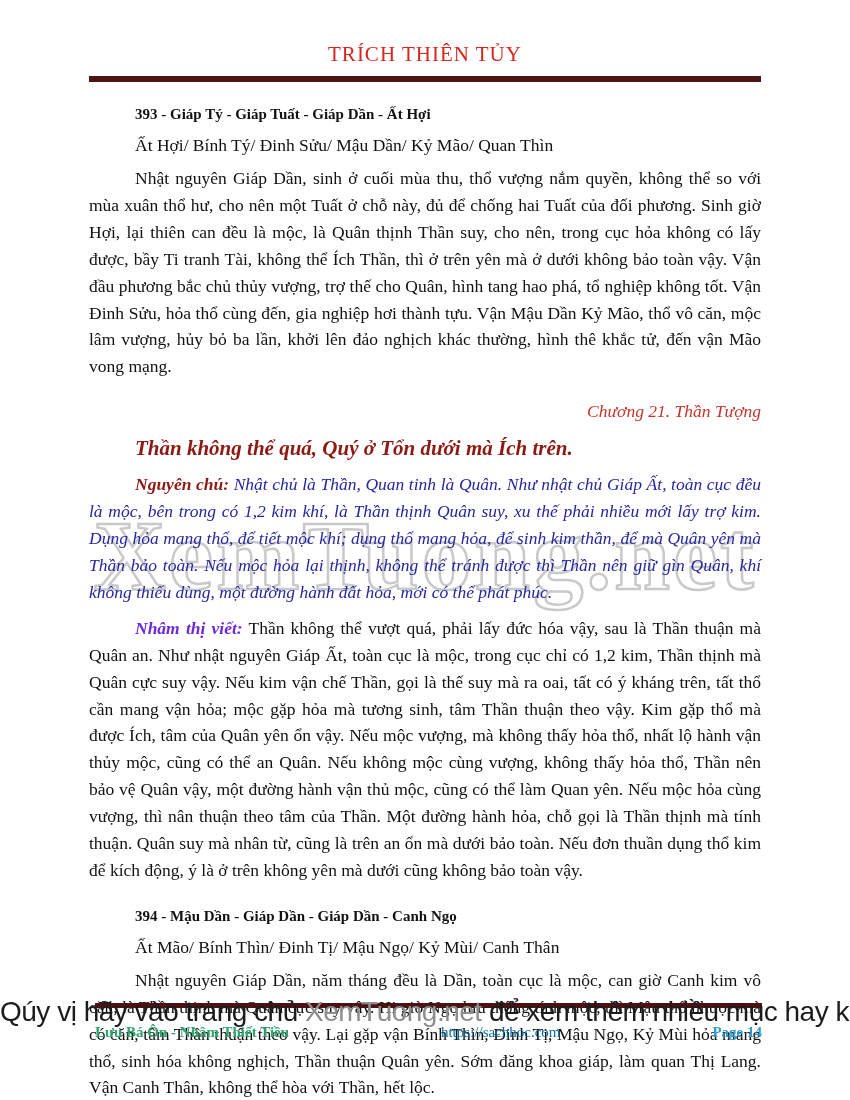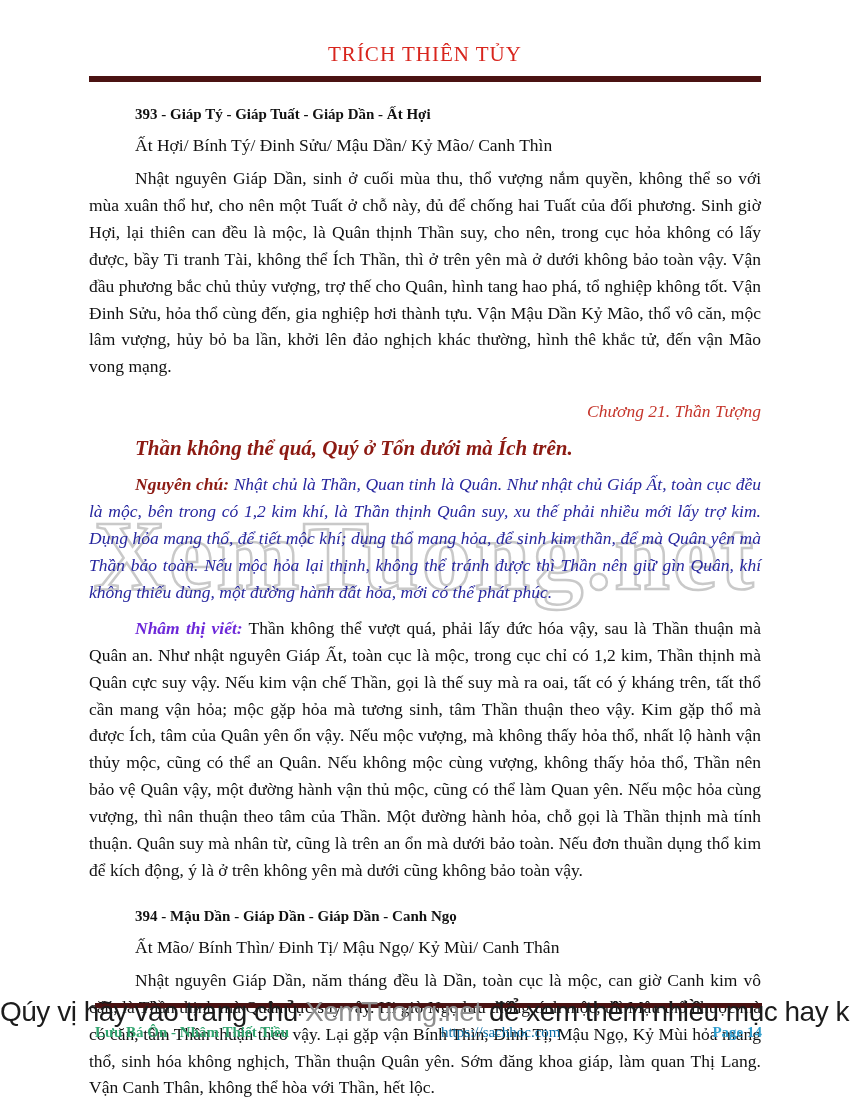--- a/index.html
+++ b/index.html
@@ -140,21 +140,21 @@
 <div class="page">
 
   <div class="watermark">XemTuong.net</div>
 
   <div class="content">
 
     <div class="doc-title">TRÍCH THIÊN TỦY</div>
     <div class="double-rule"></div>
 
     <div class="num-heading">393 - Giáp Tý - Giáp Tuất - Giáp Dần - Ất Hợi</div>
-    <div class="pillars">Ất Hợi/ Bính Tý/ Đinh Sửu/ Mậu Dần/ Kỷ Mão/ Canh Thìn</div>
+    <div class="pillars">Ất Hợi/ Bính Tý/ Đinh Sửu/ Mậu Dần/ Kỷ Mão/ Quan Thìn</div>
     <p class="body-p">Nhật nguyên Giáp Dần, sinh ở cuối mùa thu, thổ vượng nắm quyền, không thể so với mùa xuân thổ hư, cho nên một Tuất ở chỗ này, đủ để chống hai Tuất của đối phương. Sinh giờ Hợi, lại thiên can đều là mộc, là Quân thịnh Thần suy, cho nên, trong cục hỏa không có lấy được, bầy Ti tranh Tài, không thể Ích Thần, thì ở trên yên mà ở dưới không bảo toàn vậy. Vận đầu phương bắc chủ thủy vượng, trợ thế cho Quân, hình tang hao phá, tổ nghiệp không tốt. Vận Đinh Sửu, hỏa thổ cùng đến, gia nghiệp hơi thành tựu. Vận Mậu Dần Kỷ Mão, thổ vô căn, mộc lâm vượng, hủy bỏ ba lần, khởi lên đảo nghịch khác thường, hình thê khắc tử, đến vận Mão vong mạng.</p>
 
     <div class="chapter-line">Chương 21. Thần Tượng</div>
     <div class="motto-line">Thần không thể quá, Quý ở Tổn dưới mà Ích trên.</div>
 
     <p class="nguyen-p"><span class="lead">Nguyên chú:</span><span> Nhật chủ là Thần, Quan tinh là Quân. Như nhật chủ Giáp Ất, toàn cục đều là mộc, bên trong có 1,2 kim khí, là Thần thịnh Quân suy, xu thế phải nhiều mới lấy trợ kim. Dụng hỏa mang thổ, để tiết mộc khí; dụng thổ mang hỏa, để sinh kim thần, để mà Quân yên mà Thần bảo toàn. Nếu mộc hỏa lại thịnh, không thể tránh được thì Thần nên giữ gìn Quân, khí không thiếu dùng, một đường hành đất hỏa, mới có thể phát phúc.</span></p>
 
     <p class="body-p nham-p"><span class="lead">Nhâm thị viết:</span><span> Thần không thể vượt quá, phải lấy đức hóa vậy, sau là Thần thuận mà Quân an. Như nhật nguyên Giáp Ất, toàn cục là mộc, trong cục chỉ có 1,2 kim, Thần thịnh mà Quân cực suy vậy. Nếu kim vận chế Thần, gọi là thế suy mà ra oai, tất có ý kháng trên, tất thổ cần mang vận hỏa; mộc gặp hỏa mà tương sinh, tâm Thần thuận theo vậy. Kim gặp thổ mà được Ích, tâm của Quân yên ổn vậy. Nếu mộc vượng, mà không thấy hỏa thổ, nhất lộ hành vận thủy mộc, cũng có thể an Quân. Nếu không mộc cùng vượng, không thấy hỏa thổ, Thần nên bảo vệ Quân vậy, một đường hành vận thủ mộc, cũng có thể làm Quan yên. Nếu mộc hỏa cùng vượng, thì nân thuận theo tâm của Thần. Một đường hành hỏa, chỗ gọi là Thần thịnh mà tính thuận. Quân suy mà nhân từ, cũng là trên an ổn mà dưới bảo toàn. Nếu đơn thuần dụng thổ kim để kích động, ý là ở trên không yên mà dưới cũng không bảo toàn vậy.</span></p>
 
     <div class="num-heading">394 - Mậu Dần - Giáp Dần - Giáp Dần - Canh Ngọ</div>

